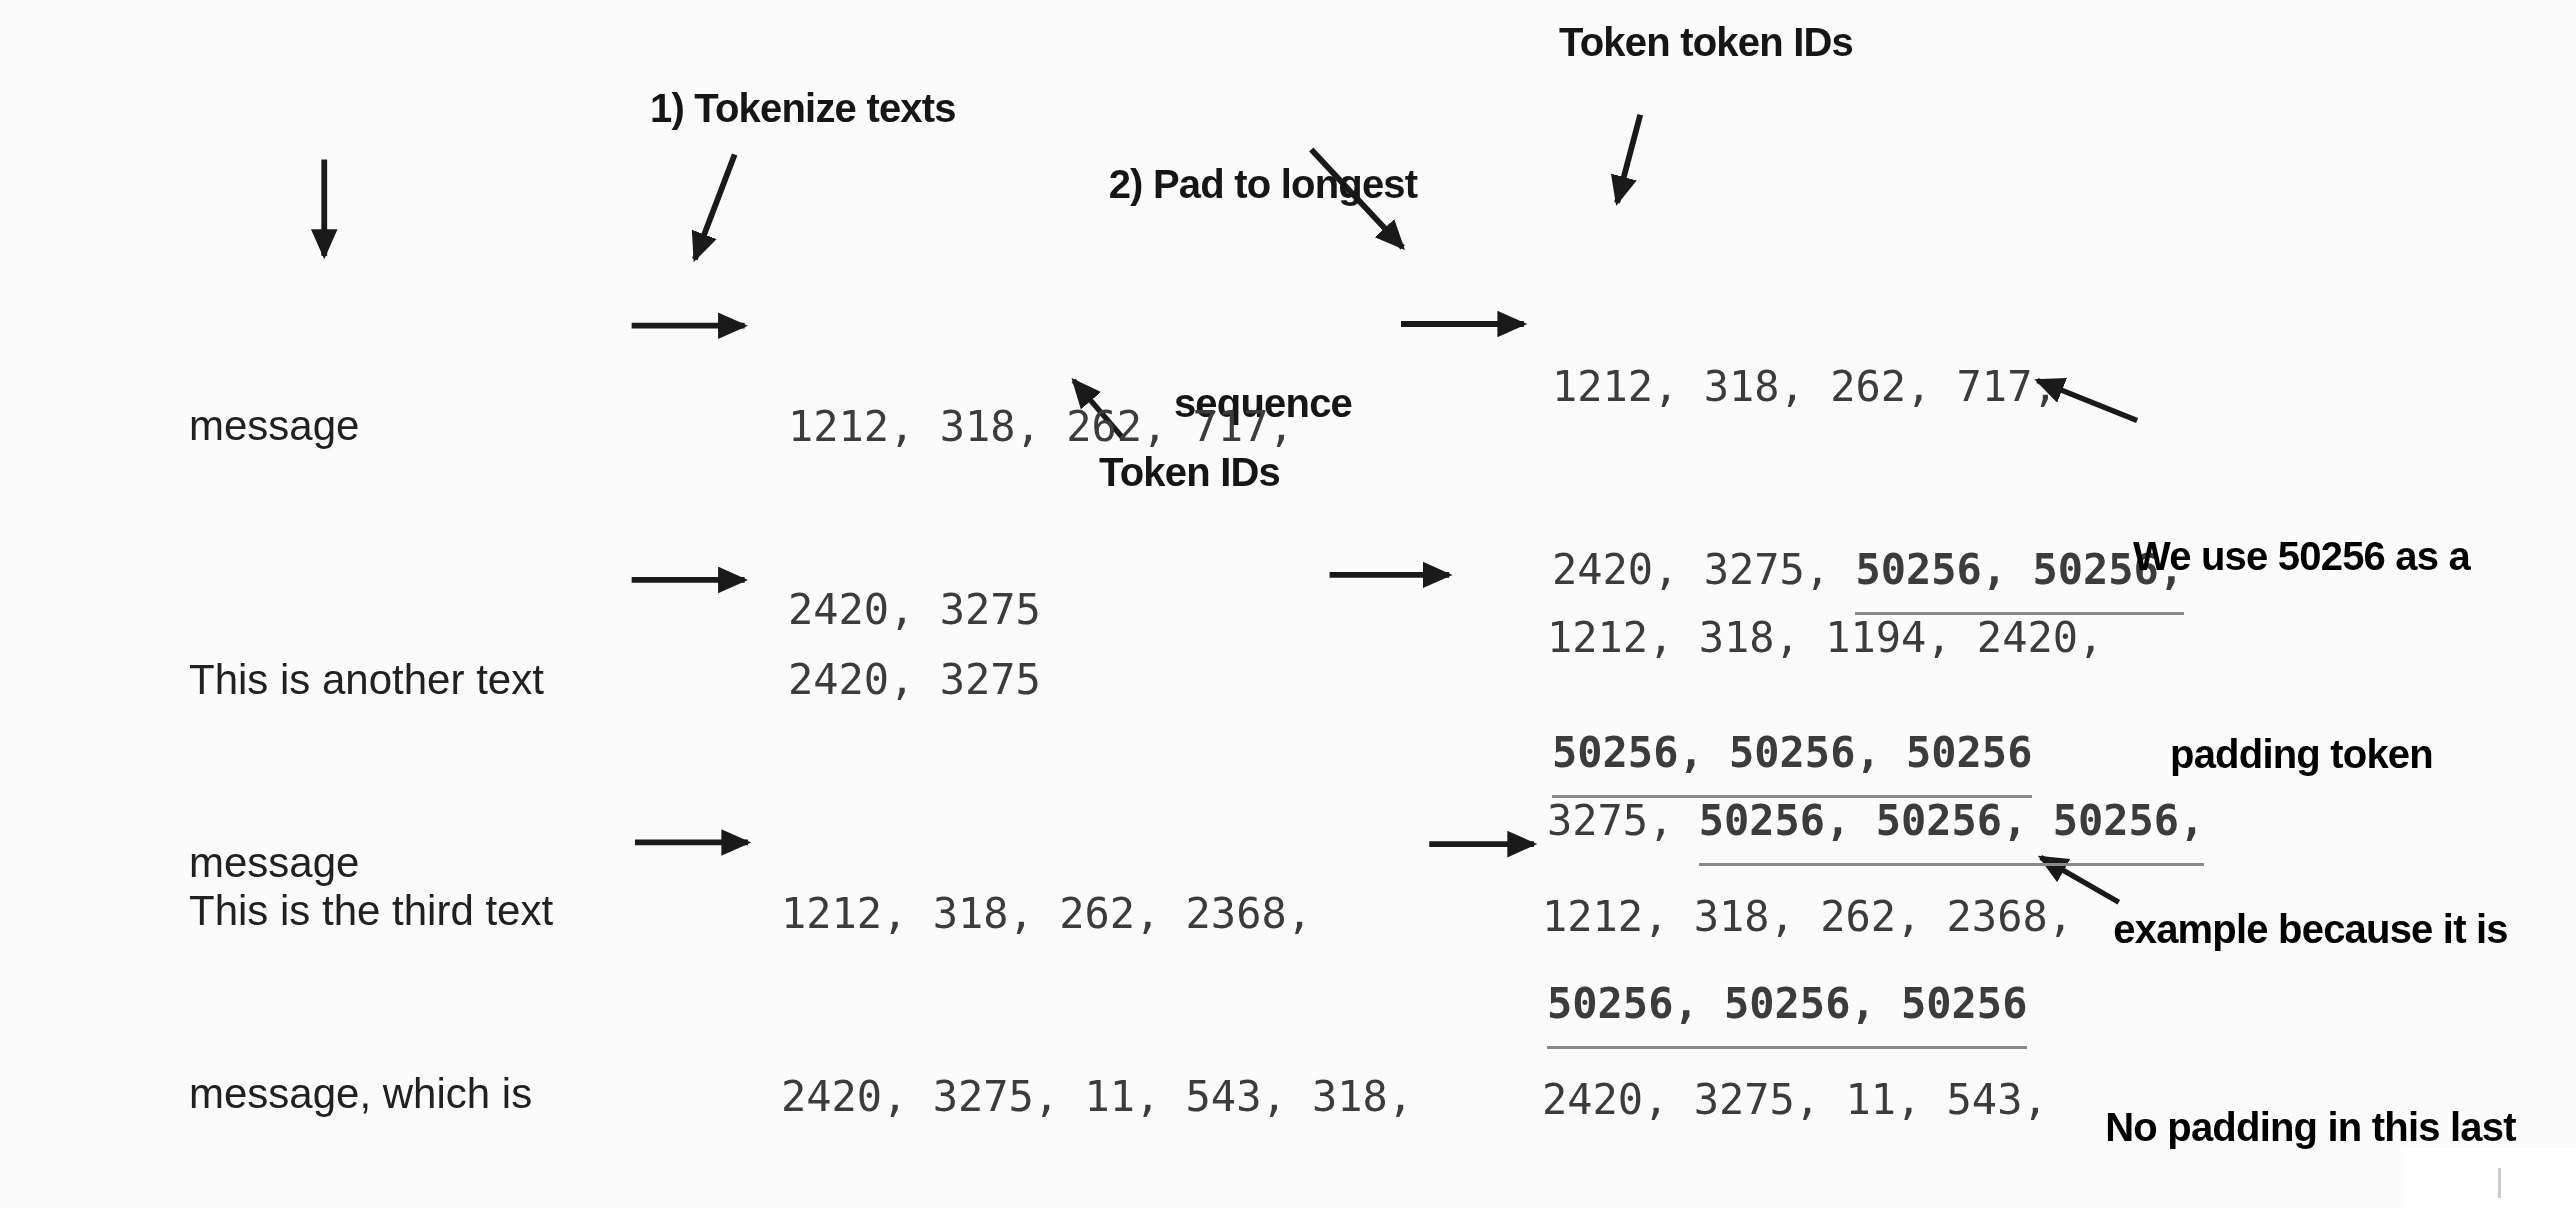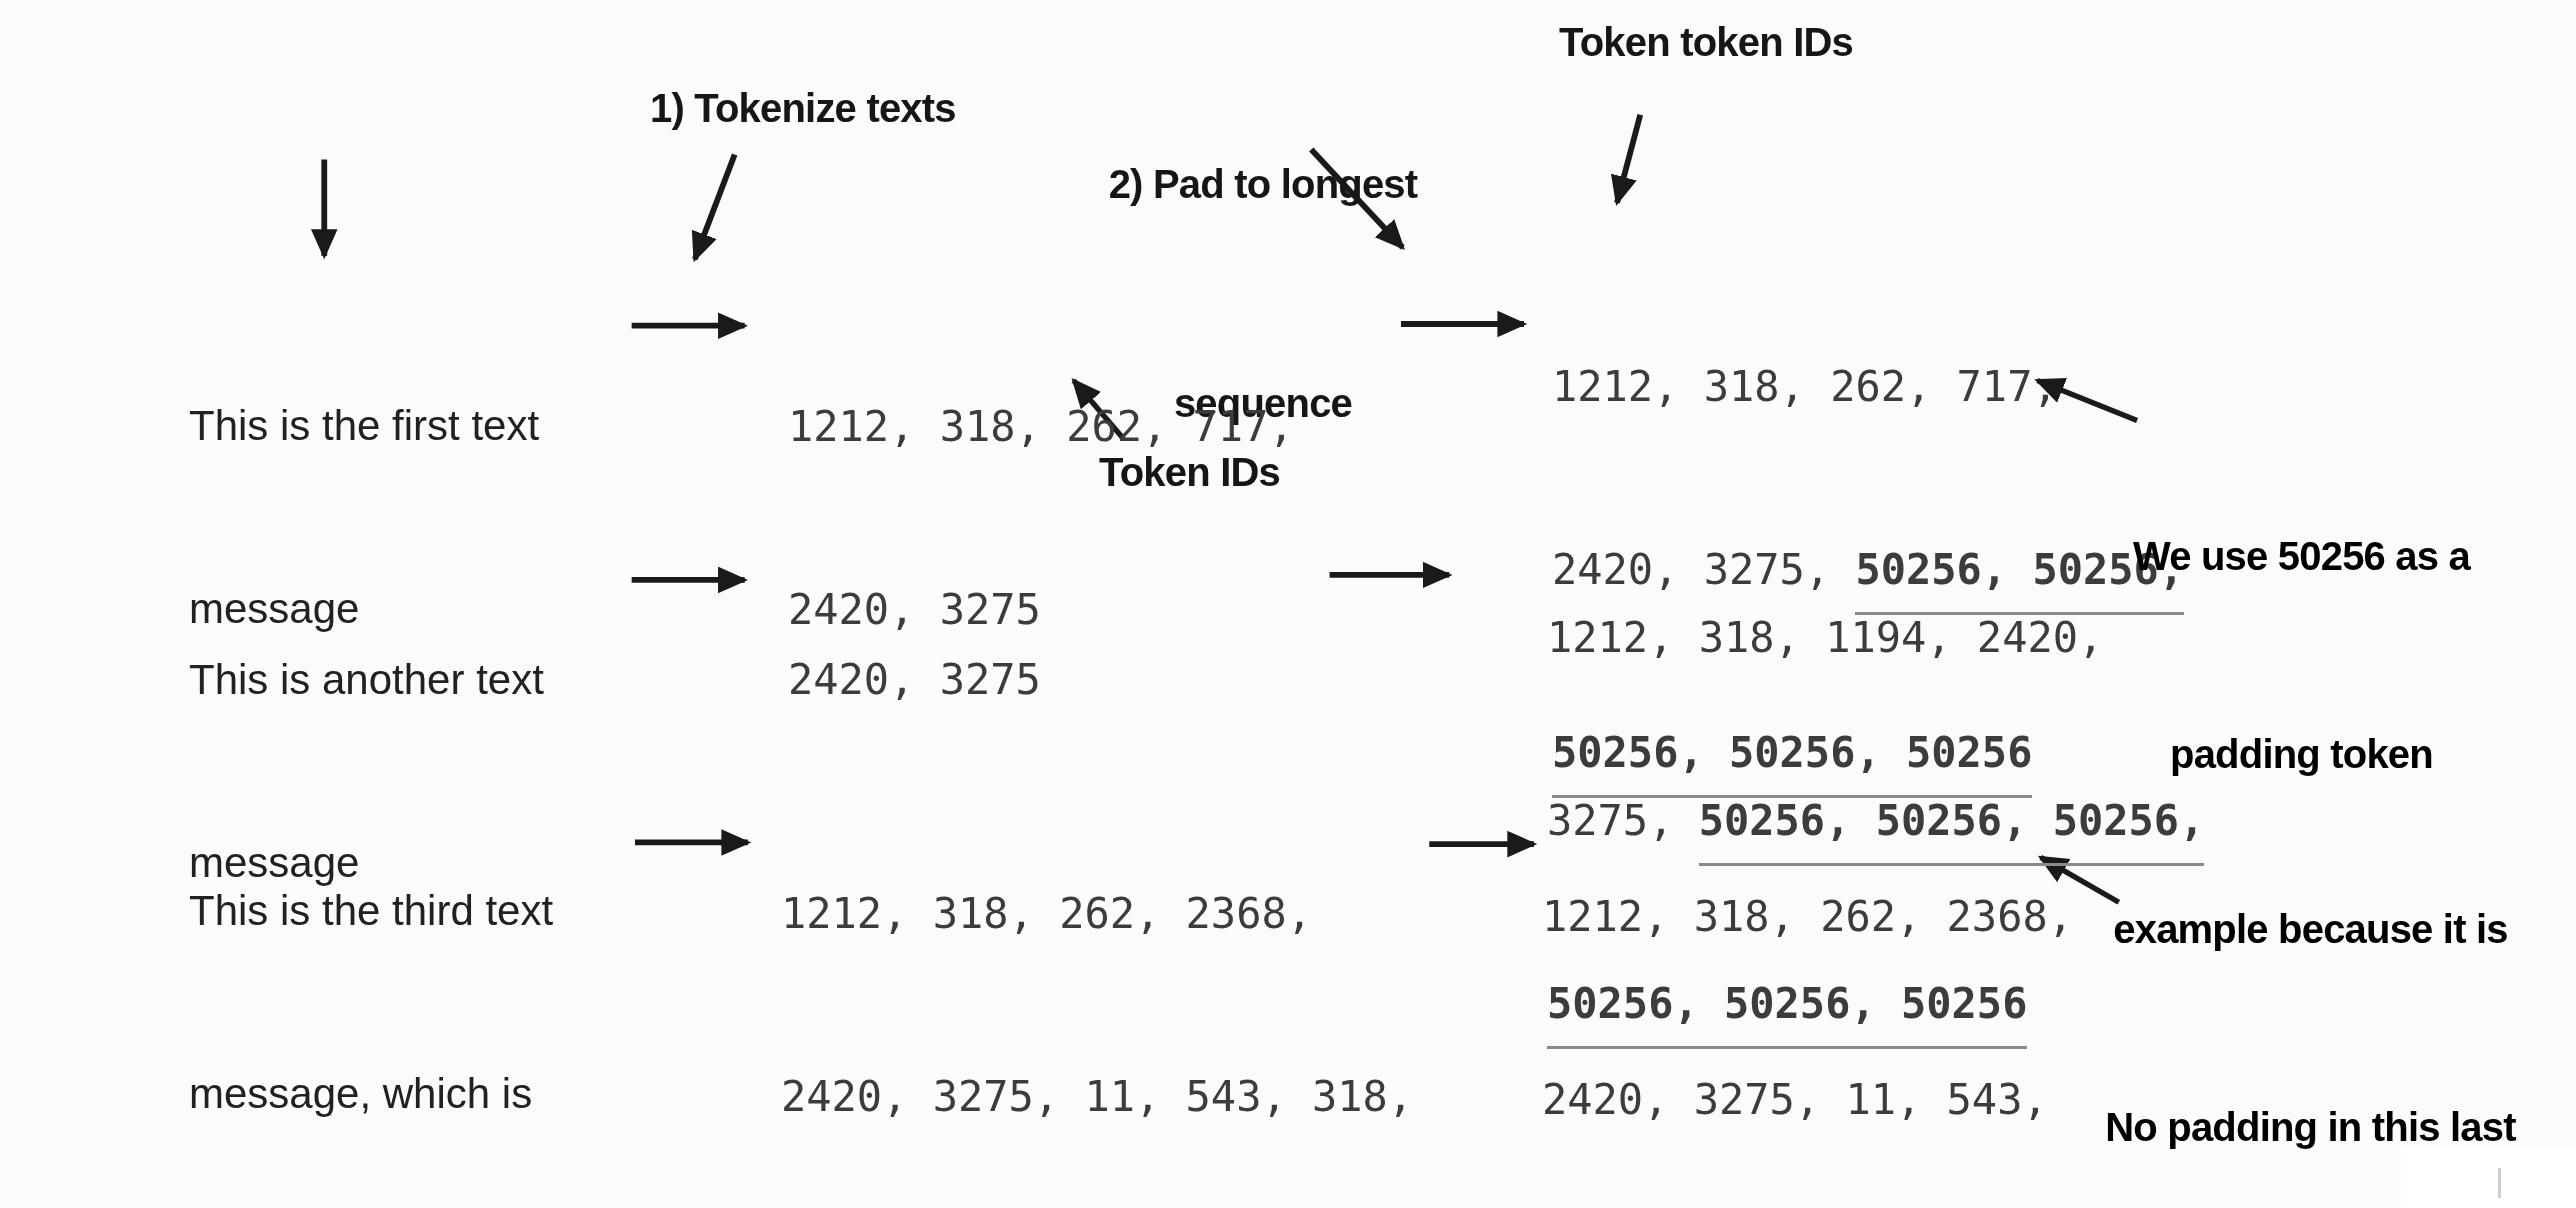--- a/index.html
+++ b/index.html
@@ -49,21 +49,20 @@
 
   <div class="abs blabel" style="left:650px;top:83px;">1) Tokenize texts</div>
   <div class="abs blabel-center" style="left:1105px;top:1.7px;width:316px;">
     <div>2) Pad to longest</div>
     <div>sequence</div>
   </div>
   <div class="abs blabel" style="left:1559px;top:16.6px;">Token token IDs</div>
   <div class="abs blabel" style="left:1099px;top:447px;">Token IDs</div>
 
   <div class="abs sans" style="left:189px;top:273px;">
-    <div class="line">This is the first text</div>
     <div class="line">message</div>
   </div>
   <div class="abs mono" style="left:788px;top:274px;">
     <div class="line">1212, 318, 262, 717,</div>
     <div class="line">2420, 3275</div>
   </div>
   <div class="abs mono" style="left:1552px;top:234px;">
     <div class="line"><span>1212, 318, 262, 717,</span><span class="u"></span></div>
     <div class="line"><span>2420, 3275, </span><span class="u">50256, 50256,</span></div>
     <div class="line"><span></span><span class="u">50256, 50256, 50256</span></div>

